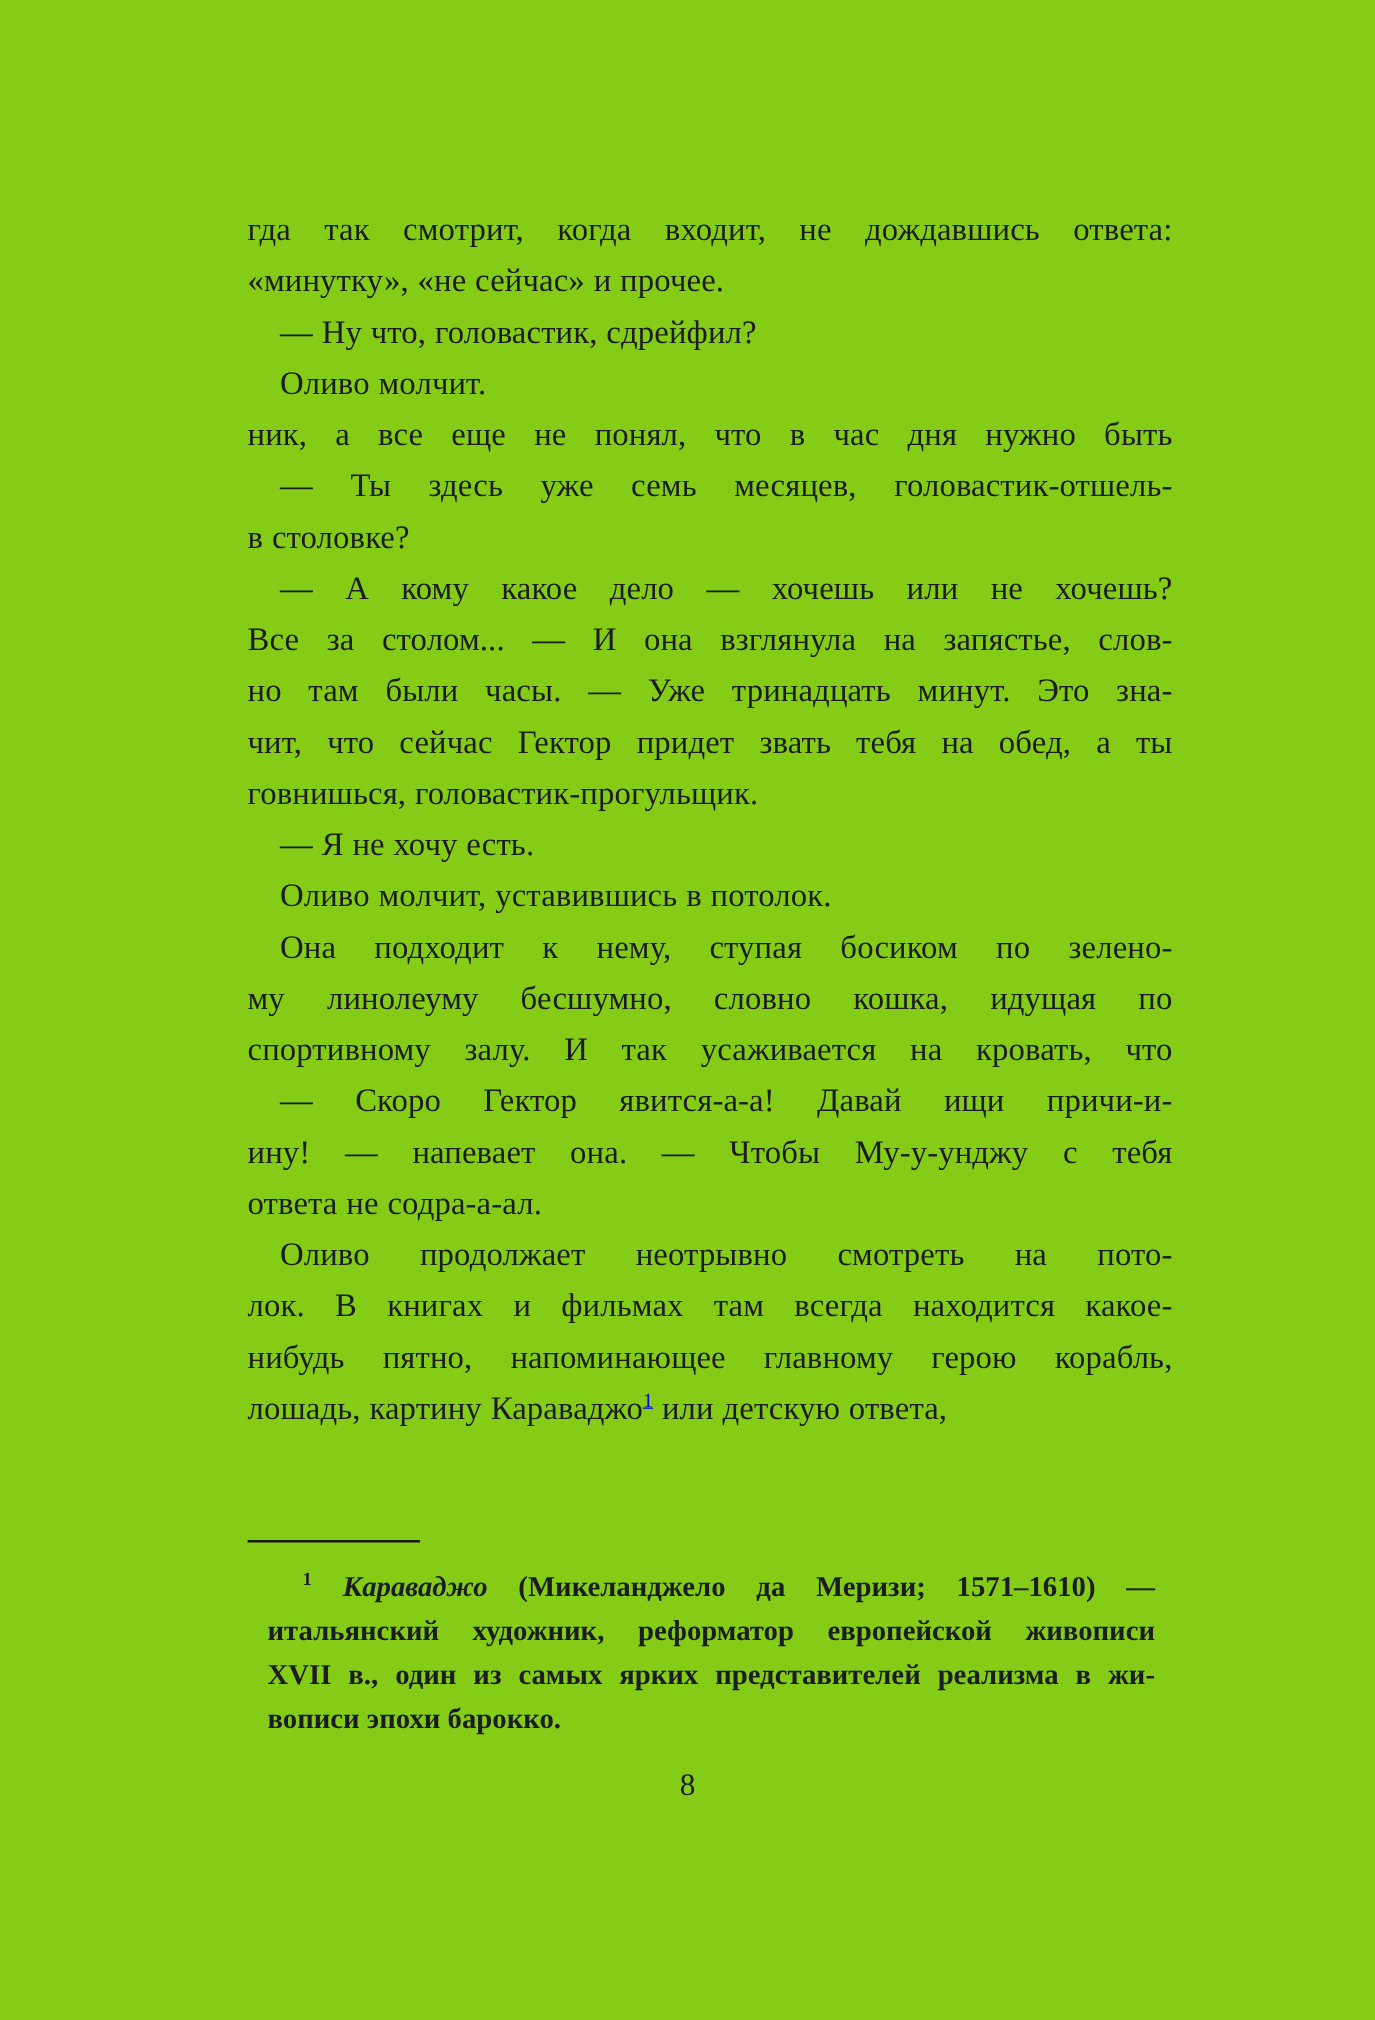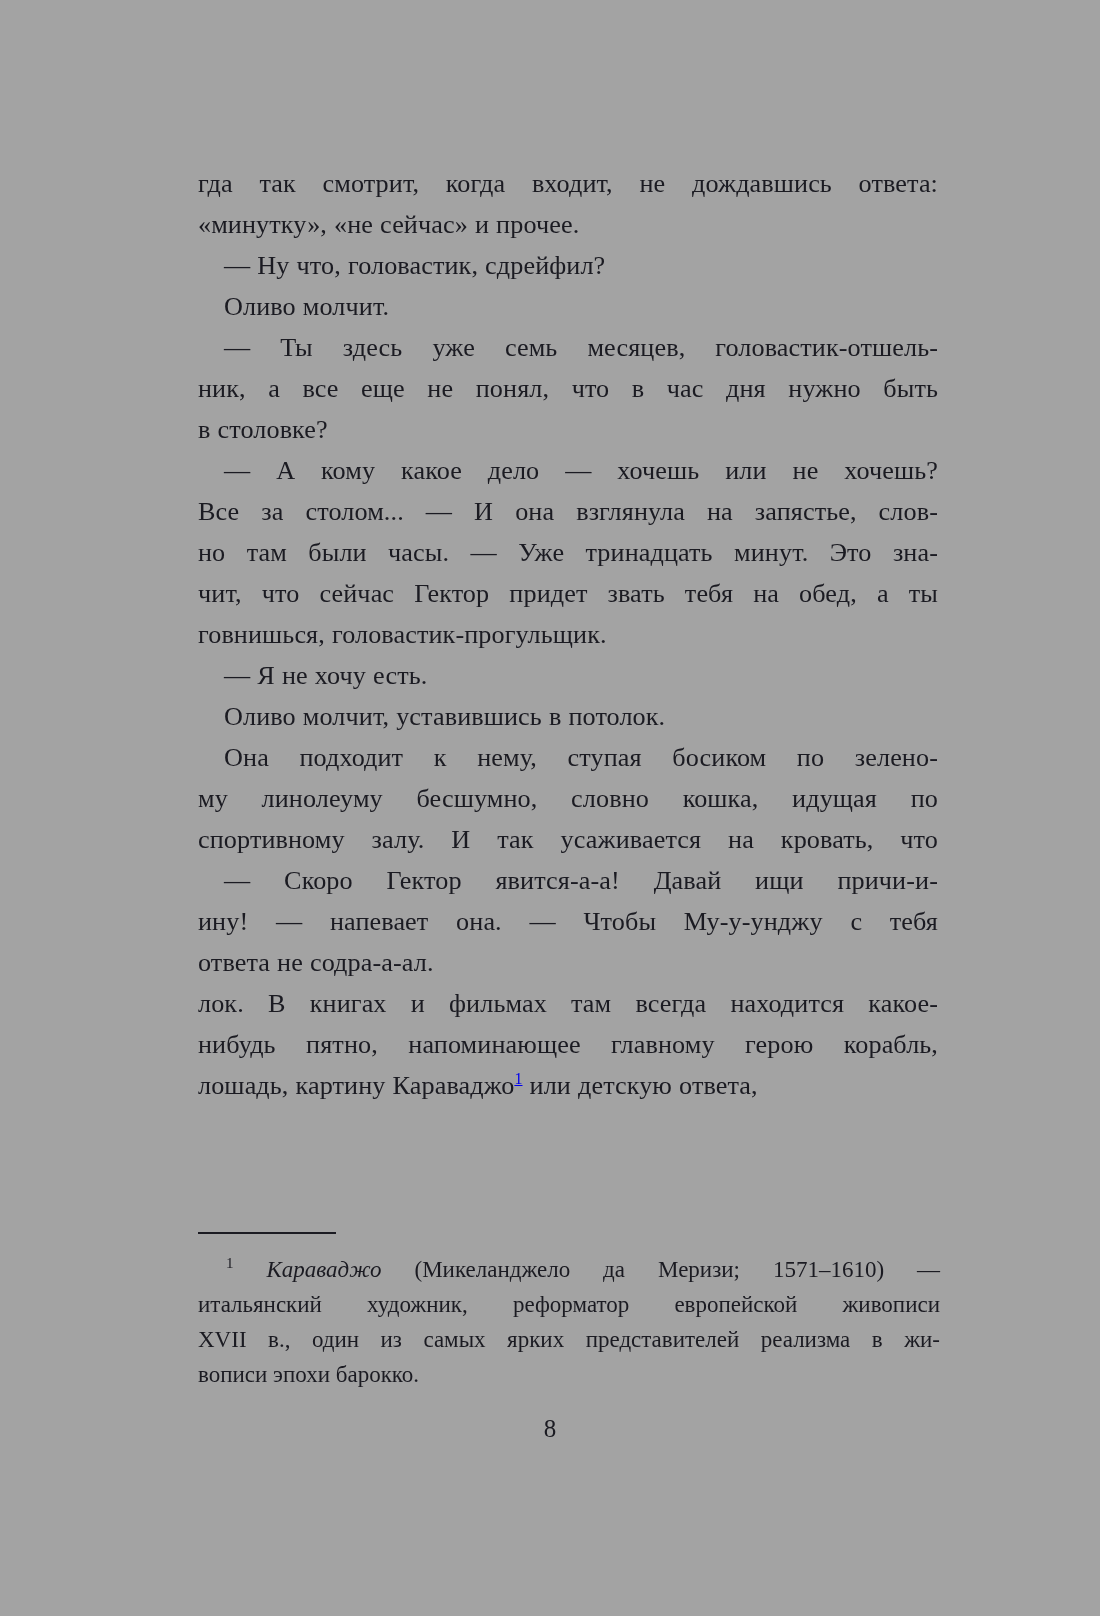--- a/index.html
+++ b/index.html
@@ -15,21 +15,21 @@
     overflow: hidden;
     font-family: "Liberation Serif", "DejaVu Serif", serif;
     color: #1b1b22;
     -webkit-font-smoothing: antialiased;
   }
 
   
   .page {
     position: absolute;
     inset: 0;
-    background: #a3a3a3;
+    background: #84cc16;
   }
 
   .text-column {
     position: absolute;
     left: 198px;
     top: 163px;
     width: 740px;
   }
 
   
@@ -74,26 +74,27 @@
     top: 1232px;
     width: 742px;
   }
   .footnote-rule {
     width: 138px;
     height: 2px;
     background: #1b1b22;
     margin: 0 0 18px 0;
   }
   .footnote-text {
-    margin: 0;
+    margin: 16px;
     font-size: 23px;
     line-height: 35px;
     text-align: justify;
     text-align-last: left;
     color: #1b1b22;
+    font-weight: bold;
   }
   .footnote-text .fln {
     display: block;
     text-align: justify;
     text-align-last: justify;
     white-space: pre-wrap;
   }
   .footnote-text .fln.last {
     text-align-last: left;
   }
@@ -140,22 +141,22 @@
 
     <p class="body-par">
       <span class="ln last indent">— Ну что, головастик, сдрейфил?</span>
     </p>
 
     <p class="body-par">
       <span class="ln last indent">Оливо молчит.</span>
     </p>
 
     <p class="body-par">
+      <span class="ln loose">ник, а все еще не понял, что в час дня нужно быть</span>
       <span class="ln indent loose">— Ты здесь уже семь месяцев, головастик-отшель-</span>
-      <span class="ln loose">ник, а все еще не понял, что в час дня нужно быть</span>
       <span class="ln last">в столовке?</span>
     </p>
 
     <p class="body-par">
       <span class="ln indent looser">— А кому какое дело — хочешь или не хочешь?</span>
       <span class="ln">Все за столом... — И она взглянула на запястье, слов-</span>
       <span class="ln">но там были часы. — Уже тринадцать минут. Это зна-</span>
       <span class="ln">чит, что сейчас Гектор придет звать тебя на обед, а ты</span>
       <span class="ln last">говнишься, головастик-прогульщик.</span>
     </p>
@@ -174,20 +175,21 @@
       <span class="ln">спортивному залу. И так усаживается на кровать, что</span>
     </p>
 
     <p class="body-par">
       <span class="ln indent">— Скоро Гектор явится-а-а! Давай ищи причи-и-</span>
       <span class="ln loose">ину! — напевает она. — Чтобы Му-у-унджу с тебя</span>
       <span class="ln last">ответа не содра-а-ал.</span>
     </p>
 
     <p class="body-par">
+      <span class="ln indent looser">Оливо продолжает неотрывно смотреть на пото-</span>
       <span class="ln">лок. В книгах и фильмах там всегда находится какое-</span>
       <span class="ln">нибудь пятно, напоминающее главному герою корабль,</span>
       <span class="ln last"><span>лошадь, картину Караваджо</span><a class="sup-ref" href="#footnote-1">1</a><span> или детскую ответа,</span></span>
     </p>
 
   </div>
 
   <div class="footnote-block" id="footnote-1">
     <div class="footnote-rule"></div>
     <p class="footnote-text">

